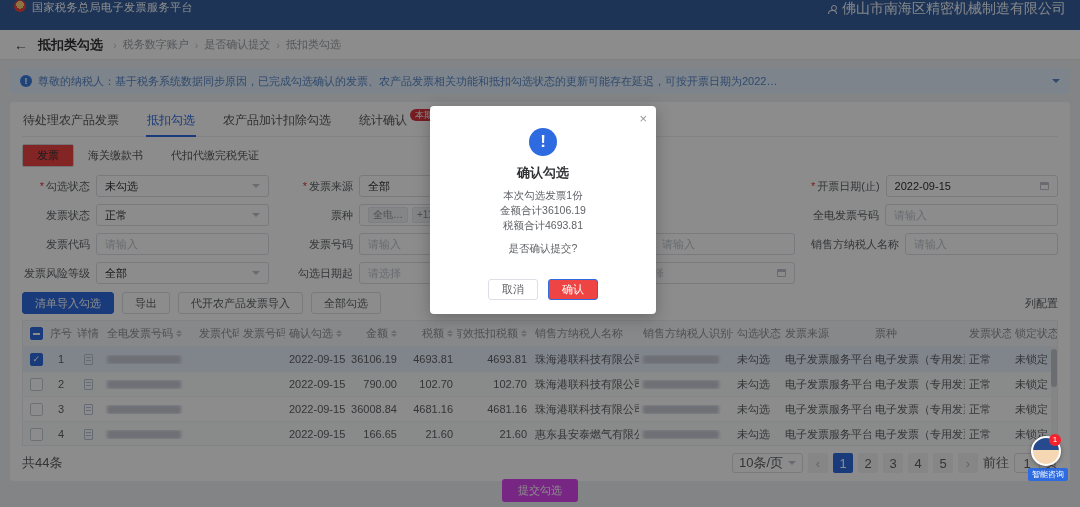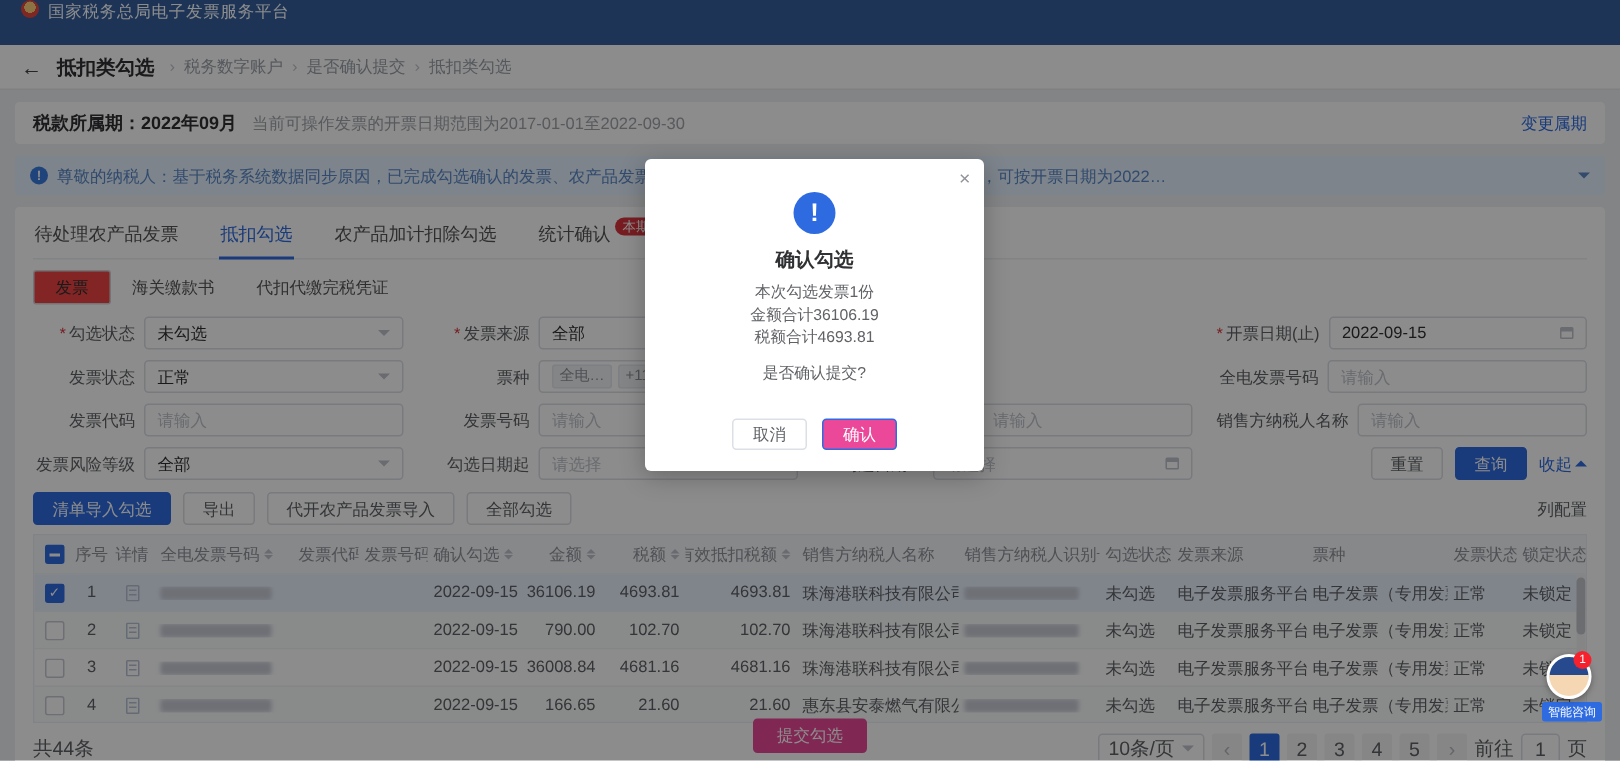--- a/index.html
+++ b/index.html
@@ -3,21 +3,21 @@
 <meta charset="utf-8">
 <style>
   * { margin:0; padding:0; box-sizing:border-box; }
   html,body { width:1080px; height:507px; overflow:hidden; }
   body { font-family:"Liberation Sans","DejaVu Sans",sans-serif; background:#eef0f4; position:relative; font-size:12px; color:#333; }
 
   
   .topbar { height:30px; background:#35609f; display:flex; align-items:flex-start; padding:0 14px; color:#fff; }
   .emblem { width:12px; height:12px; border-radius:50%; background:radial-gradient(circle at 50% 40%, #ffd27d 0 40%, #e8483f 41% 100%); margin-right:6px; flex:0 0 auto; }
   .brand { font-size:11px; letter-spacing:.5px; }
-  .top-right { margin-left:auto; display:flex; align-items:center; gap:5px; font-size:14px; opacity:.92;margin-top:29px; }
+  .top-right { margin-left:auto; display:flex; align-items:center; gap:5px; font-size:14px; opacity:.92; }
   .person { width:9px; height:9px; position:relative; }
   .person::before { content:""; position:absolute; left:2.5px; top:0; width:4px; height:4px; border-radius:50%; border:1px solid #fff; }
   .person::after { content:""; position:absolute; left:0; bottom:0; width:7px; height:3px; border:1px solid #fff; border-bottom:none; border-radius:4px 4px 0 0; }
 
   
   .secondbar { height:30px; background:#fff; border-bottom:1px solid #e9e9e9; display:flex; align-items:center; padding:0 14px; gap:10px; }
   .back { font-size:14px; color:#444; cursor:pointer; }
   .ptitle { font-size:13px; font-weight:bold; color:#303133; }
   .crumbs { display:flex; align-items:center; gap:6px; font-size:11px; color:#9aa0a8; }
   .crumbs .sep::before { content:"›"; color:#c0c4cc; }
@@ -105,34 +105,34 @@
   .tfoot { display:flex; align-items:center; margin-top:7px; font-size:13px; color:#606266; }
   .pager { margin-left:auto; display:flex; align-items:center; gap:5px; }
   .psize { border:1px solid #dcdfe6; border-radius:3px; height:20px; padding:0 6px; display:flex; align-items:center; gap:5px; cursor:pointer; }
   .pg { min-width:20px; height:20px; padding:0 3px; border-radius:2px; display:flex; align-items:center; justify-content:center; background:#f4f4f5; cursor:pointer; }
   .pg.active { background:#2e6be0; color:#fff; }
   .parrow { color:#b4b8bf; }
   .ginput { width:26px; height:20px; border:1px solid #dcdfe6; border-radius:3px; display:flex; align-items:center; justify-content:center; }
 
   
   .submitbar { position:absolute; left:0; right:0; bottom:5px; display:flex; justify-content:center; }
-  .submit { background:#ec4899; color:#fff; font-size:11px; padding:4px 16px; border-radius:3px; cursor:pointer; }
+  .submit { background:#d946ef; color:#fff; font-size:11px; padding:4px 16px; border-radius:3px; cursor:pointer; }
 
   
   .overlay { position:absolute; inset:0; background:rgba(0,0,0,.45); z-index:50; }
   .modal { position:absolute; left:430px; top:106px; width:226px; background:#fff; border-radius:4px; z-index:60; padding:8px 10px 14px; box-shadow:0 4px 16px rgba(0,0,0,.25); text-align:center; }
   .mclose { position:absolute; right:9px; top:6px; color:#909399; font-size:13px; cursor:pointer; line-height:1; }
   .micon { width:28px; height:28px; border-radius:50%; background:#2e6be0; color:#fff; font-weight:bold; font-size:17px; display:flex; align-items:center; justify-content:center; margin:14px auto 8px; }
   .mtitle { font-size:13px; font-weight:bold; color:#303133; margin-bottom:6px; }
   .mline { font-size:10.5px; color:#606266; line-height:15px; }
   .mq { font-size:10.5px; color:#606266; margin-top:9px; }
   .mbtns { display:flex; justify-content:center; gap:10px; margin-top:11px; }
   .mbtn { height:21px; padding:0 13px; border-radius:3px; font-size:11px; display:inline-flex; align-items:center; cursor:pointer;margin-top:12px; }
   .mbtn.ghost { border:1px solid #dcdfe6; background:#fff; color:#606266; }
-  .mbtn.primary { background:#ec4899; color:#fff; border:1px solid #2e6be0; }
+  .mbtn.primary { background:#ef4444; color:#fff; border:1px solid #2e6be0; }
 
   
   .mascot { position:absolute; right:16px; bottom:26px; z-index:70; width:36px; text-align:center; }
   .mav { width:30px; height:30px; margin:0 auto; border-radius:50%; border:2px solid #fff; background:linear-gradient(180deg,#274a8f 0 46%, #f6d7b4 46%); box-shadow:0 1px 4px rgba(0,0,0,.35); position:relative; }
   .mdot { position:absolute; top:-4px; right:-2px; min-width:12px; height:12px; border-radius:7px; background:#f5222d; color:#fff; font-size:8px; line-height:12px; padding:0 2px; }
   .mtag { display:inline-block; margin-top:2px; background:#2e6be0; color:#fff; font-size:8px; line-height:11px; padding:1px 4px; border-radius:2px; white-space:nowrap; }
 </style>
 </head>
 <body>
 
@@ -156,26 +156,20 @@
       <span class="sep"></span>
       <span>是否确认提交</span>
 
       <span class="sep"></span>
       <span>抵扣类勾选</span>
     </div>
 </div>
 
 <div class="content">
 
-  <div class="card1">
-    <span class="plabel">税款所属期：</span>
-    <span class="plabel">2022年09月</span>
-    <span class="phint">当前可操作发票的开票日期范围为2017-01-01至2022-09-30</span>
-    <span class="plink">变更属期</span>
-  </div>
 
   <div class="infobar">
     <span class="iicon">!</span>
     <span class="notice-text">尊敬的纳税人：基于税务系统数据同步原因，已完成勾选确认的发票、农产品发票相关功能和抵扣勾选状态的更新可能存在延迟，可按开票日期为2022…</span>
     <span class="ibar-caret"></span>
   </div>
 
   <div class="card2">
 
     <div class="tabs">
@@ -302,28 +296,20 @@
           <span class="ph">请选择</span>
           <span class="cal"></span>
         </div>
       </div>
       <div class="field">
         <span class="flabel">勾选日期止</span>
         <div class="ctl">
           <span class="ph">请选择</span>
           <span class="cal"></span>
         </div>
-      </div>
-      <div class="factions">
-        <span class="btn">重置</span>
-        <span class="btn primary">查询</span>
-        <span class="link">
-          <span>收起</span>
-          <span class="up-caret"></span>
-        </span>
       </div>
     </div>
 
     <div class="toolbar">
       <span class="btn primary">清单导入勾选</span>
       <span class="btn">导出</span>
       <span class="btn">代开农产品发票导入</span>
       <span class="btn">全部勾选</span>
       <span class="colcfg">列配置</span>
     </div>

